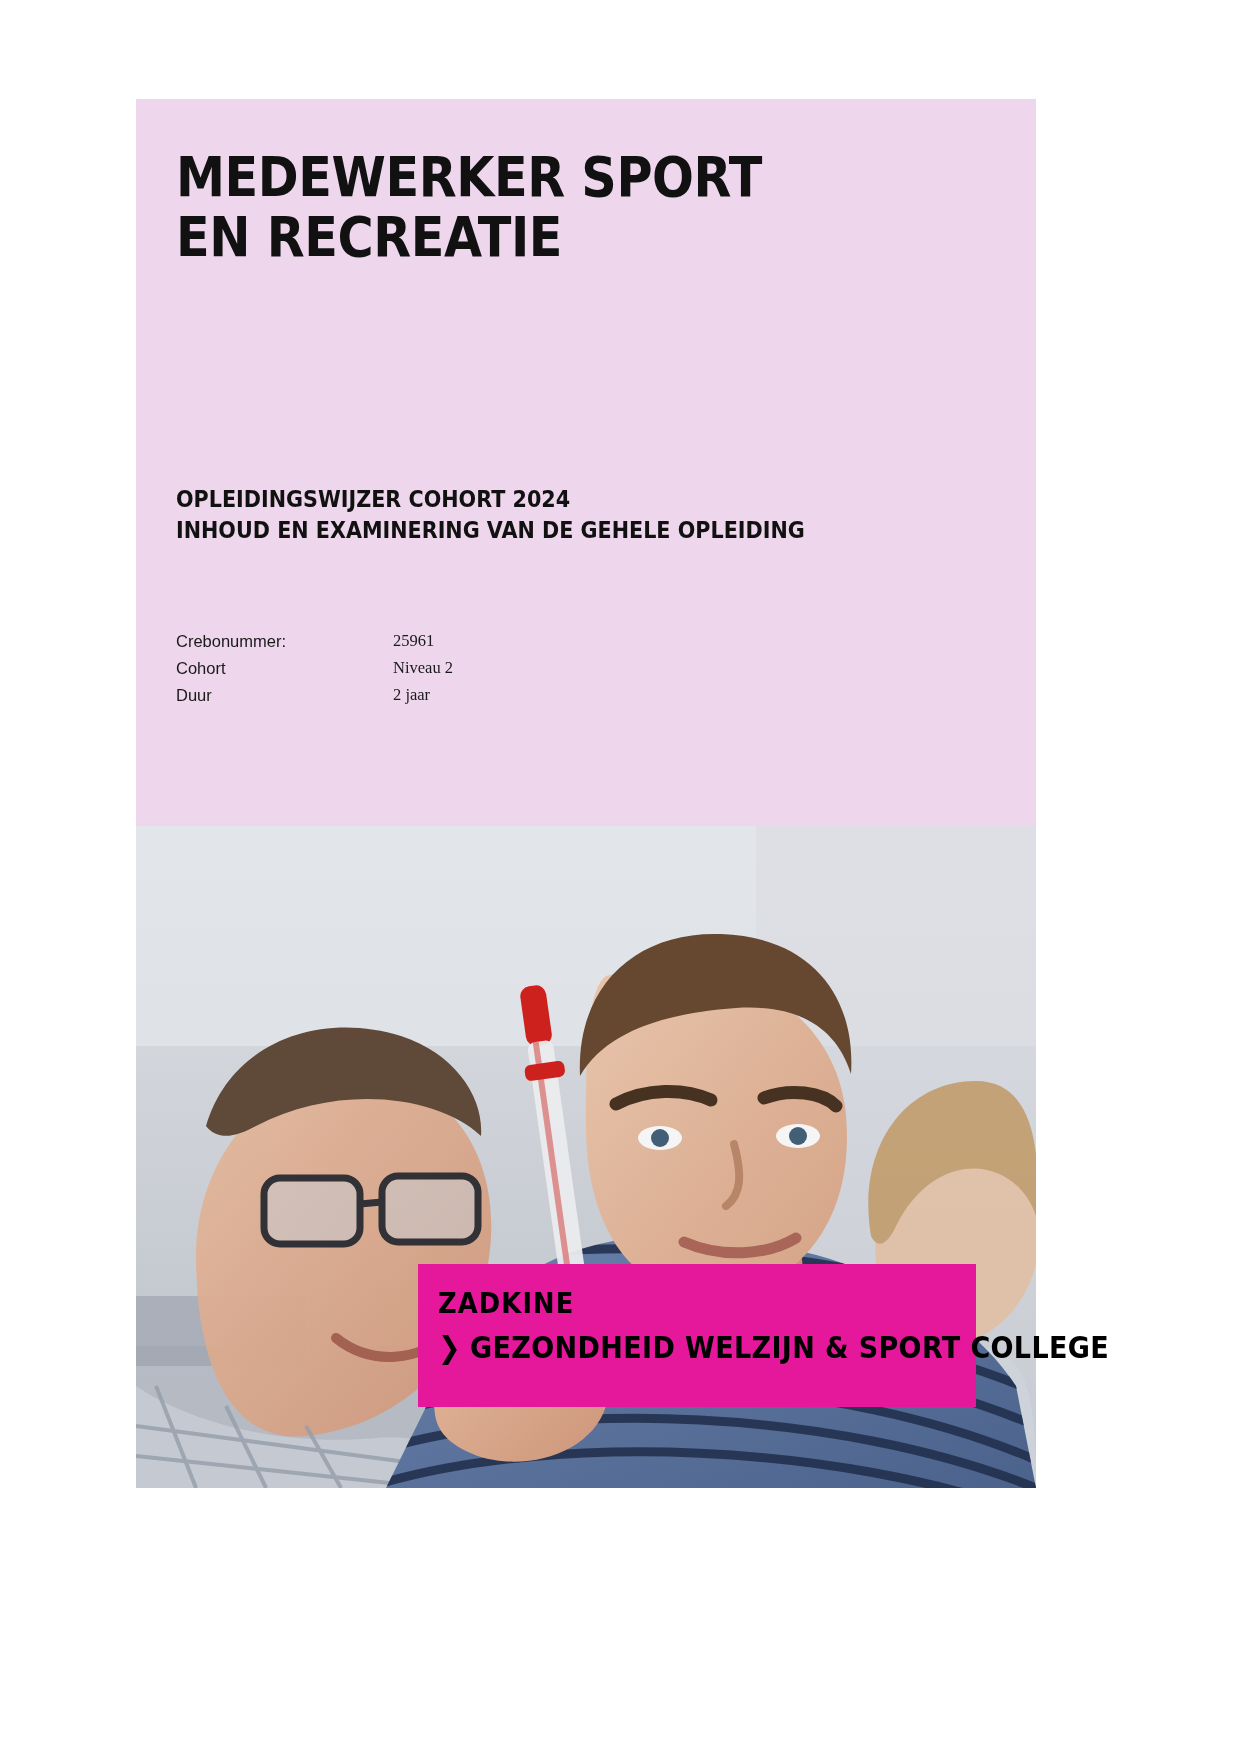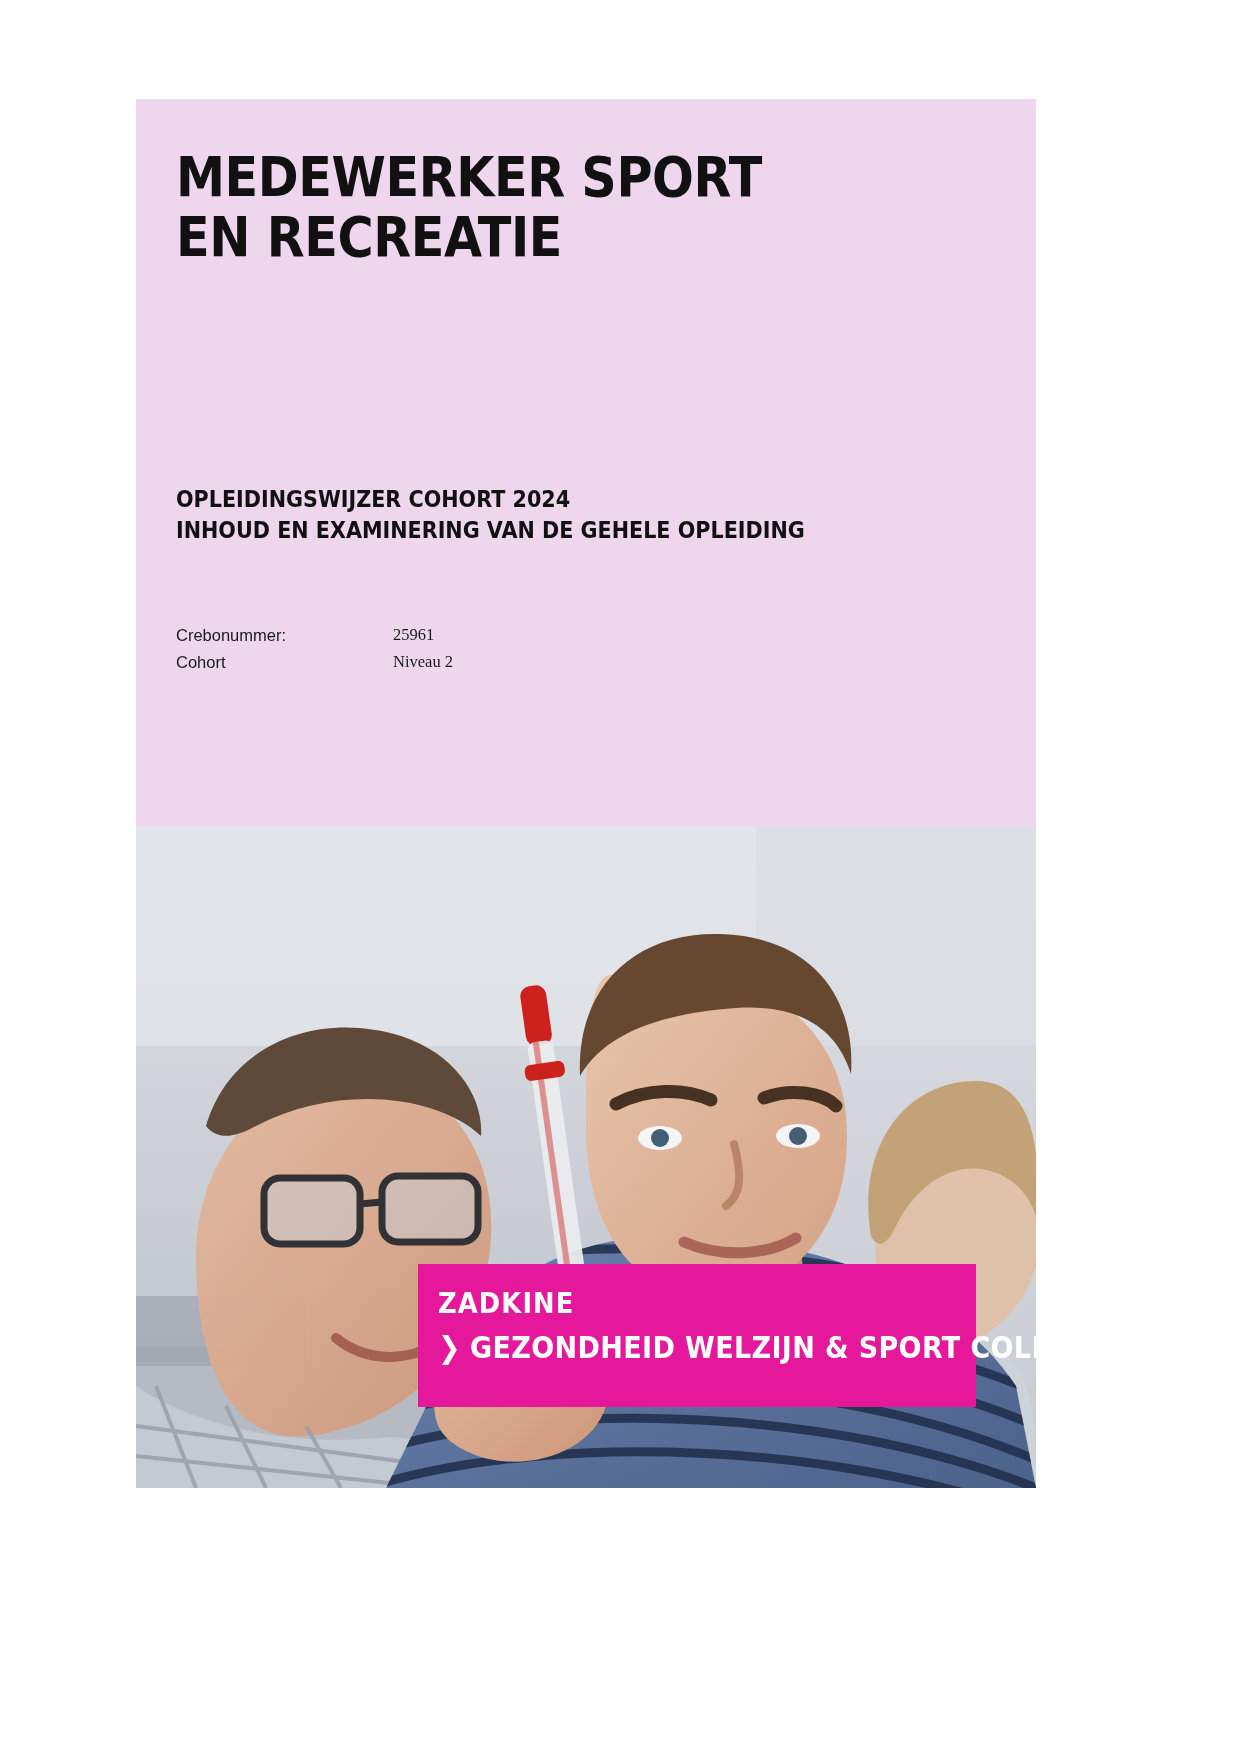--- a/index.html
+++ b/index.html
@@ -73,21 +73,21 @@
     left: 40px;
     top: 523px;
     width: 800px;
     font-size: 16.5px;
     color: #1a1a1a;
     line-height: 1;
   }
   .meta-row {
     display: flex;
     height: 27px;
-    align-items: center;
+    align-items: flex-end;
   }
   .meta-label {
     width: 217px;
     flex: 0 0 217px;
   }
   .meta-value {
     flex: 1 1 auto;
     font-family: Liberation Serif, serif;
   }
 
@@ -109,21 +109,21 @@
   }
 
   
   .logo-block {
     position: absolute;
     left: 390px;
     top: 1264px;
     width: 558px;
     height: 143px;
     background: #e5189b;
-    color: #ffffff;
+    color: #000000;
   }
   .logo-zadkine {
     position: absolute;
     left: 20px;
     top: 23px;
     font-family: "DejaVu Sans", sans-serif;
     font-weight: bold;
     font-size: 28px;
     letter-spacing: 1.2px;
     transform: scaleX(0.92);
@@ -166,20 +166,24 @@
 
     <div class="meta">
       <div class="meta-row">
         <div class="meta-label">Crebonummer:</div>
         <div class="meta-value">25961</div>
       </div>
       <div class="meta-row">
         <div class="meta-label">Cohort</div>
         <div class="meta-value">Niveau 2</div>
       </div>
+      <div class="meta-row">
+        <div class="meta-label">Duur</div>
+        <div class="meta-value">2 jaar</div>
+      </div>
     </div>
   </div>
 
   <div class="photo">
     <svg viewBox="0 0 900 662" preserveAspectRatio="xMidYMid slice" aria-hidden="true">
       <defs>
         <linearGradient id="bg" x1="0" y1="0" x2="0" y2="1">
           <stop offset="0" stop-color="#e8ebef"></stop>
           <stop offset="1" stop-color="#c3c8d0"></stop>
         </linearGradient>

